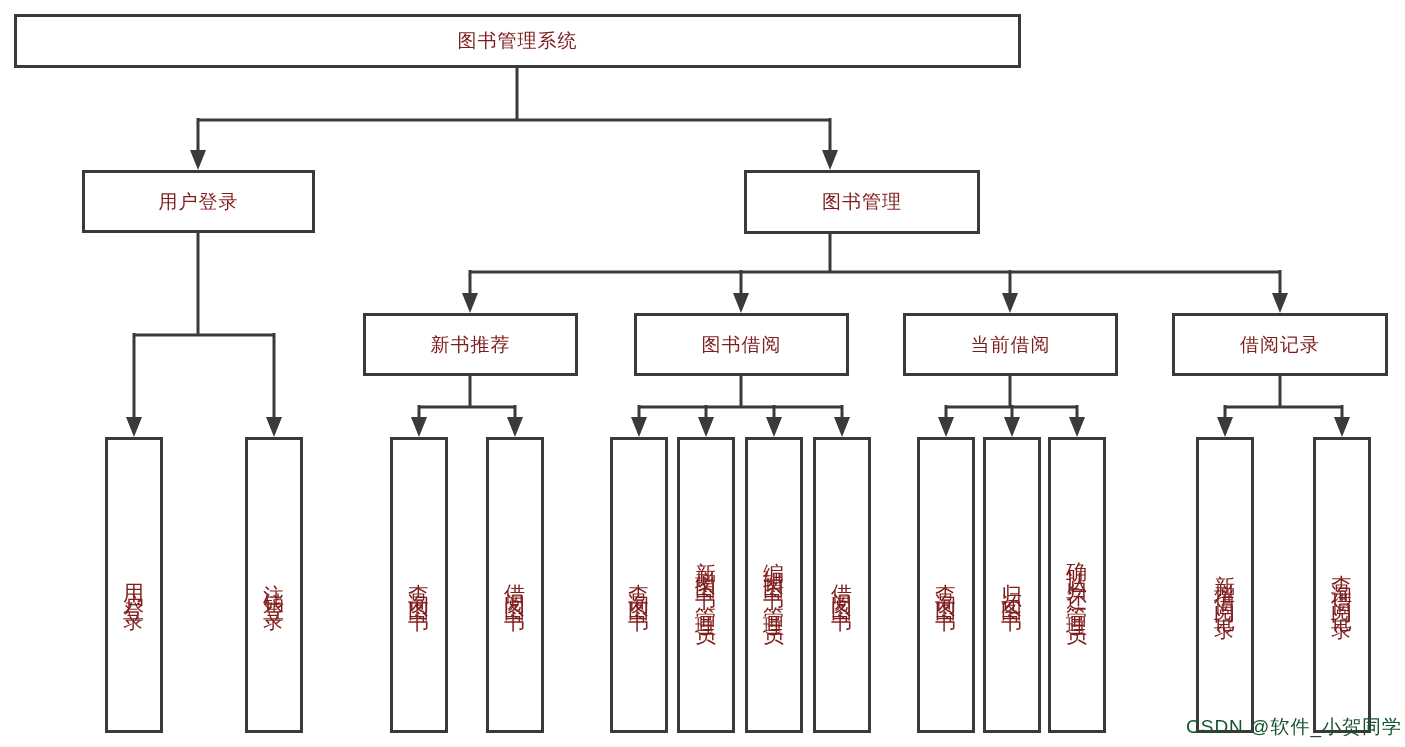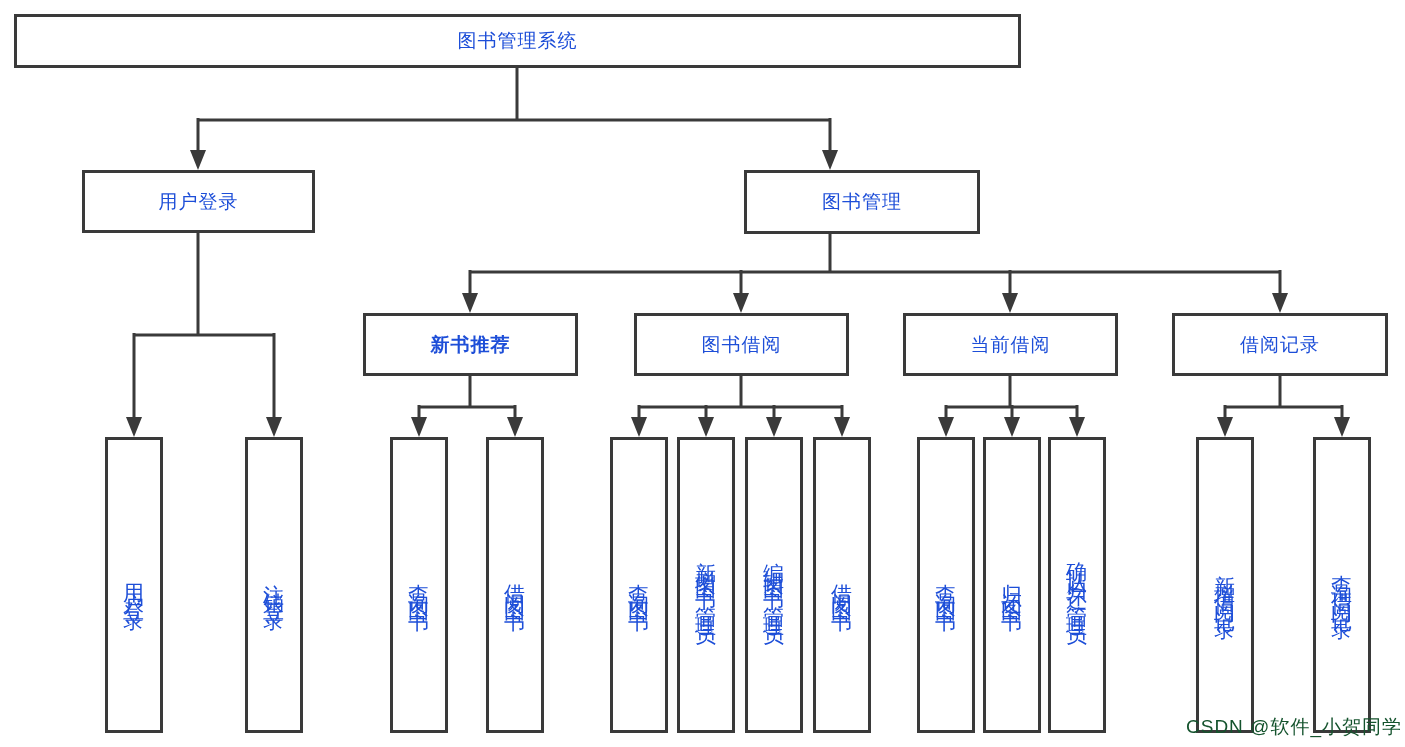--- a/index.html
+++ b/index.html
@@ -1,33 +1,33 @@
 <!DOCTYPE html>
 <html><head>
 <meta charset="utf-8">
 <style>
   html,body { margin:0; padding:0; background:#ffffff; }
   body { font-family:"Liberation Sans","DejaVu Sans",sans-serif; }
   .stage { position:relative; width:1405px; height:747px; background:#ffffff; overflow:hidden; }
   .connectors { position:absolute; left:0; top:0; z-index:1; }
   .box {
     position:absolute; box-sizing:border-box; z-index:2;
-    border:3px solid #3a3a3a; background:#ffffff; color:#1d4ed8;
+    border:3px solid #3a3a3a; background:#ffffff; color:#7f1d1d;
     display:flex; align-items:center; justify-content:center;
   }
   .hbox { font-size:19px; letter-spacing:1px; }
   .vbox span {
     writing-mode:vertical-rl; text-orientation:mixed;
     font-size:21px; line-height:1; letter-spacing:9px;
   }
   
   .n-root  { left:14px;  top:14px;  width:1007px; height:54px; }
   .n-login { left:82px;  top:170px; width:233px;  height:63px; }
   .n-mgmt  { left:744px; top:170px; width:236px;  height:64px; }
-  .n-rec   { left:363px; top:313px; width:215px;  height:63px;font-weight:bold; }
+  .n-rec   { left:363px; top:313px; width:215px;  height:63px; }
   .n-bor   { left:634px; top:313px; width:215px;  height:63px; }
   .n-cur   { left:903px; top:313px; width:215px;  height:63px; }
   .n-log   { left:1172px;top:313px; width:216px;  height:63px; }
   .leaf { top:437px; width:58px; height:296px; }
   .l1  { left:105px; }  .l2  { left:245px; }
   .l3  { left:390px; }  .l4  { left:486px; }
   .l5  { left:610px; }  .l6  { left:677px; }
   .l7  { left:745px; }  .l8  { left:813px; }
   .l9  { left:917px; }  .l10 { left:983px; }
   .l11 { left:1048px; } .l12 { left:1196px; }

